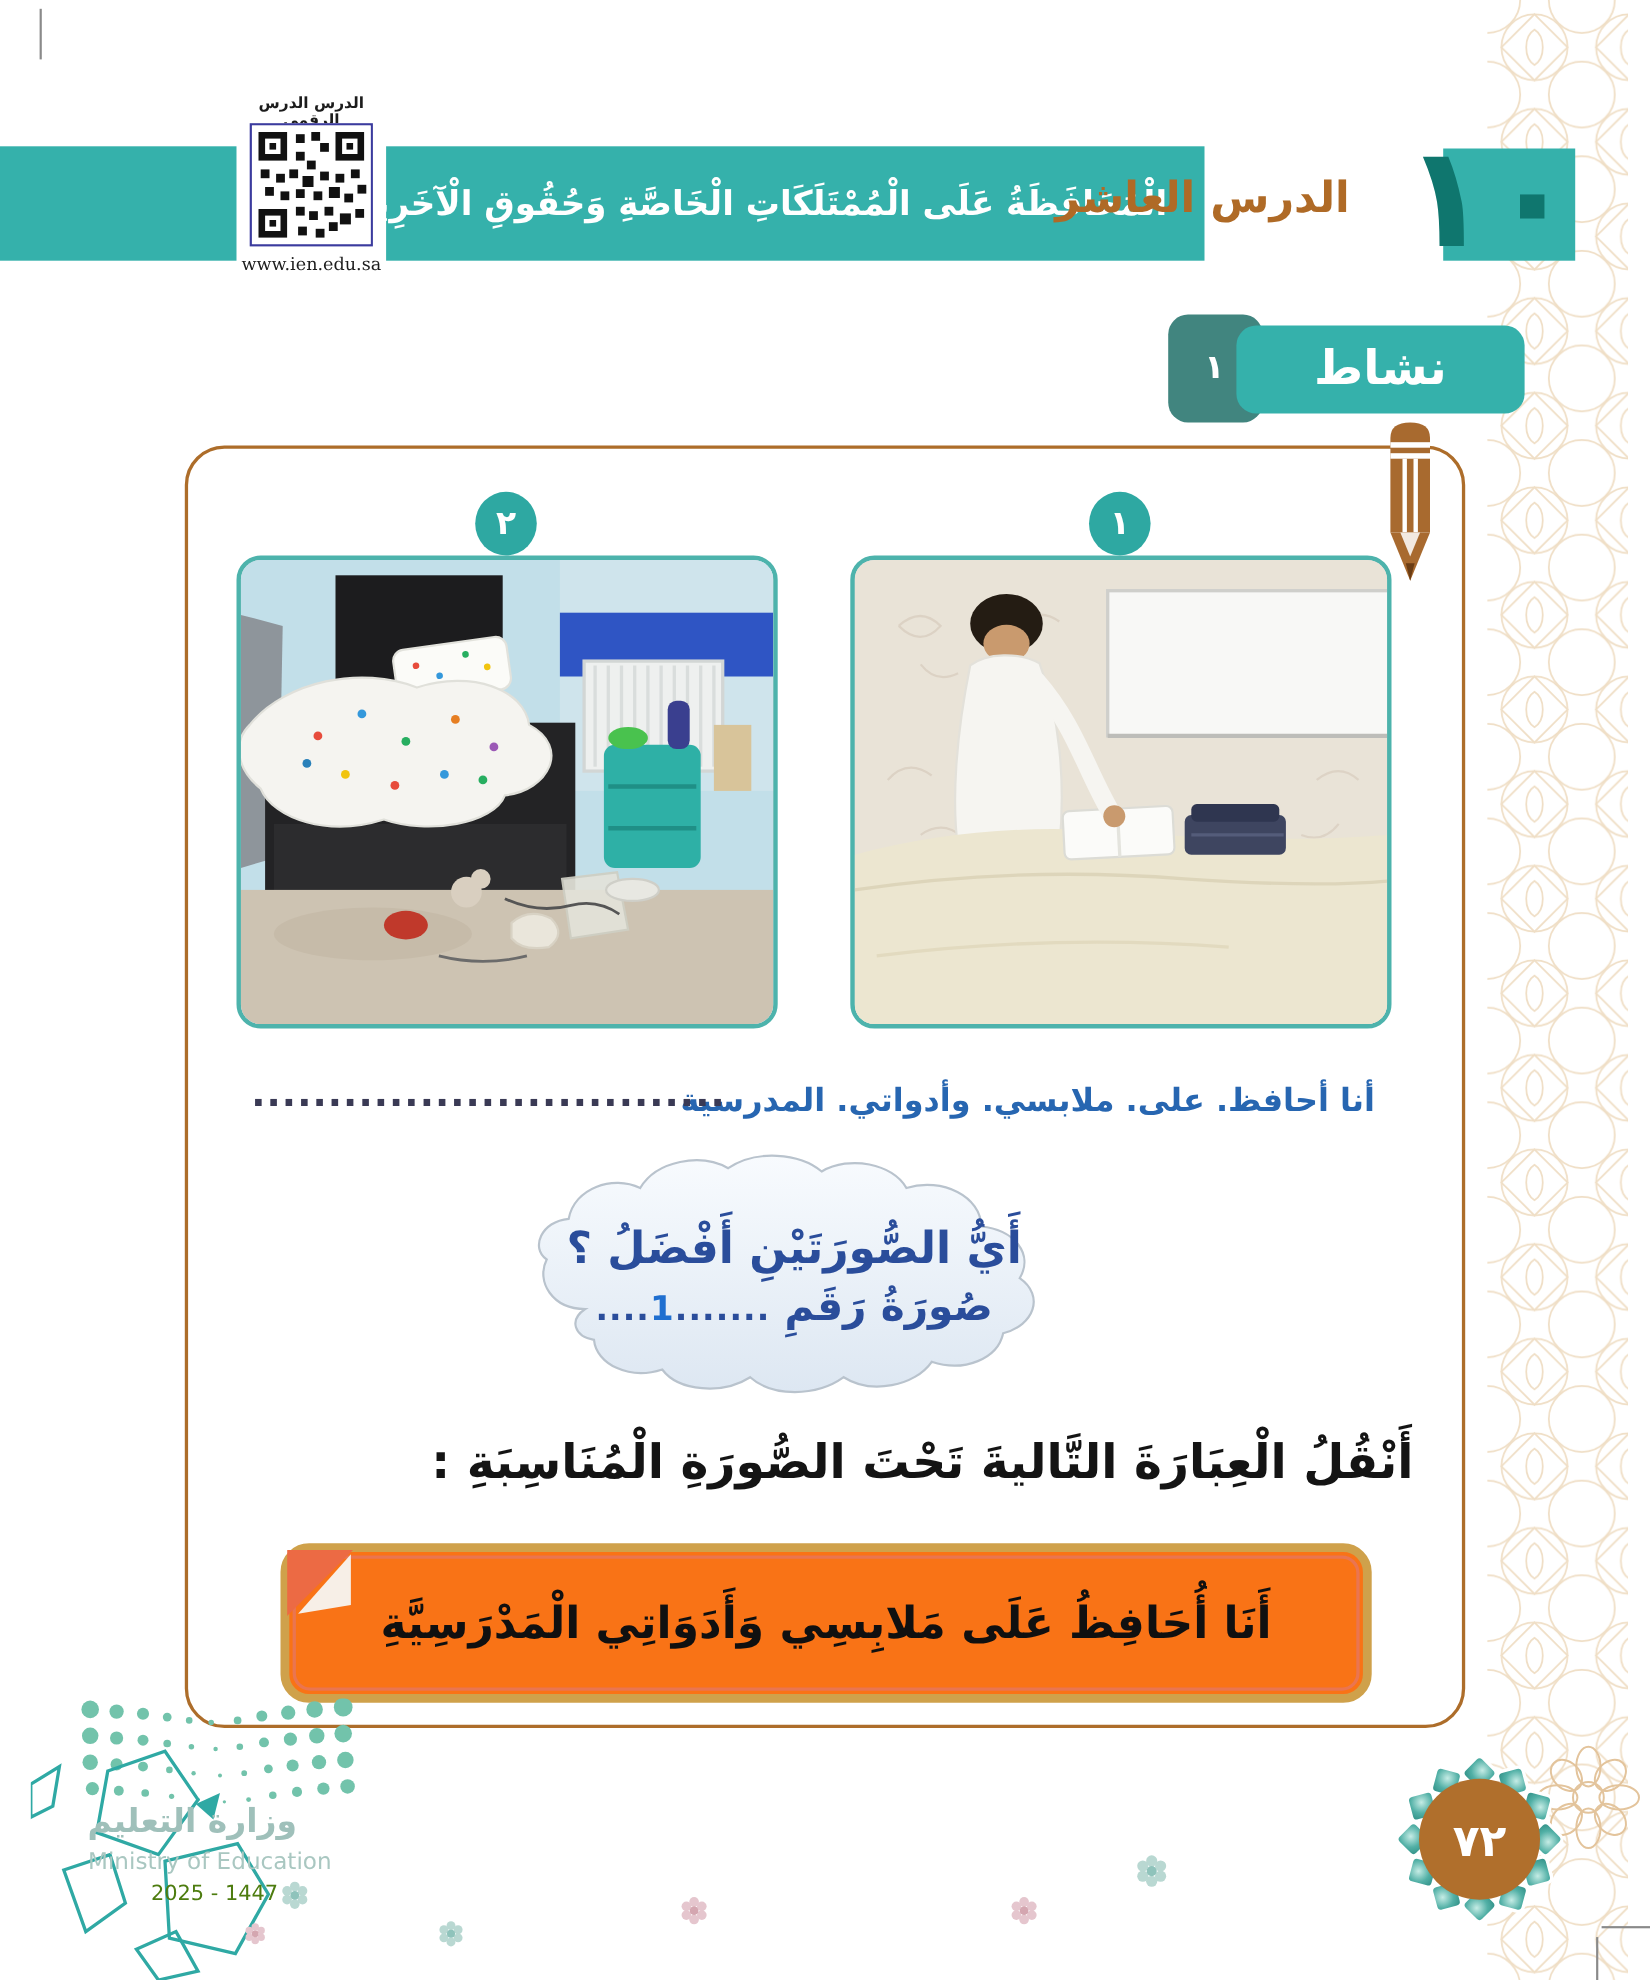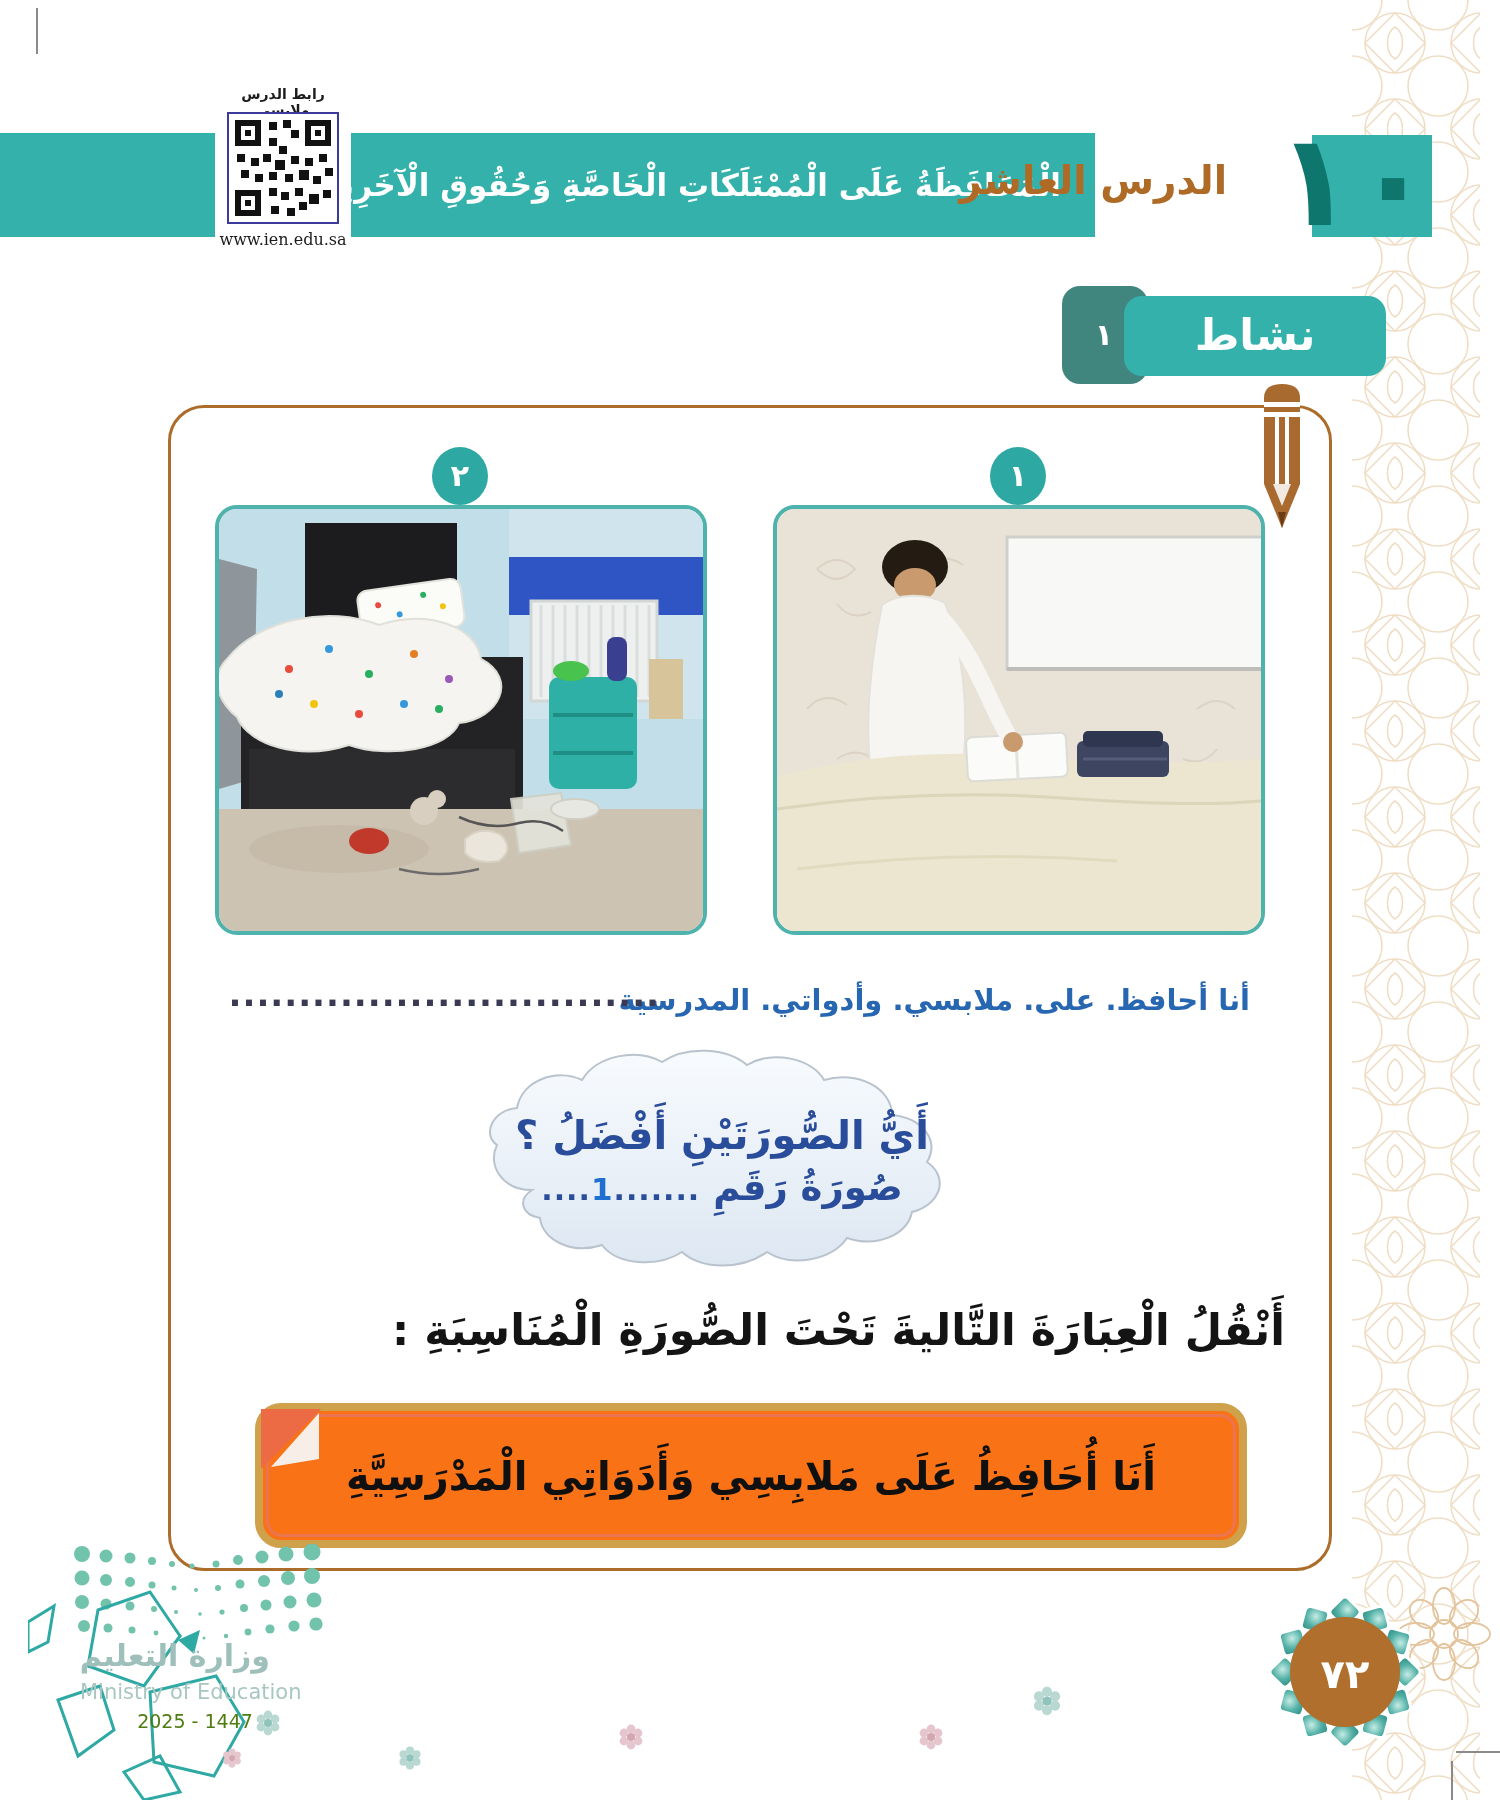--- a/index.html
+++ b/index.html
@@ -143,21 +143,21 @@
   <div class="abs crop crop-br-v"></div>
 
   <div class="abs teal-band">
     <div class="band-title">الْمُحَافَظَةُ عَلَى الْمُمْتَلَكَاتِ الْخَاصَّةِ وَحُقُوقِ الْآخَرِينَ</div>
   </div>
   <div class="abs lesson-label">الدرس العاشر</div>
   <div class="abs lesson-num-block"></div>
   <div class="abs lesson-num">١٠</div>
 
   <div class="abs qr-card">
-    <div class="abs qr-label">رابط الدرس ملابسي</div>
+    <div class="abs qr-label">الدرس الدرس الرقمي</div>
     <div class="abs qr-frame">
       <svg width="108" height="108" viewBox="0 0 108 108">
         <rect width="108" height="108" fill="#ffffff"></rect>
         <g fill="#111111">
           <rect x="6" y="6" width="26" height="26"></rect>
             <rect x="76" y="6" width="26" height="26"></rect>
           <rect x="6" y="76" width="26" height="26"></rect>
           <rect x="40" y="8" width="8" height="8"></rect>
             <rect x="54" y="6" width="8" height="8"></rect>
             <rect x="62" y="16" width="8" height="8"></rect>

